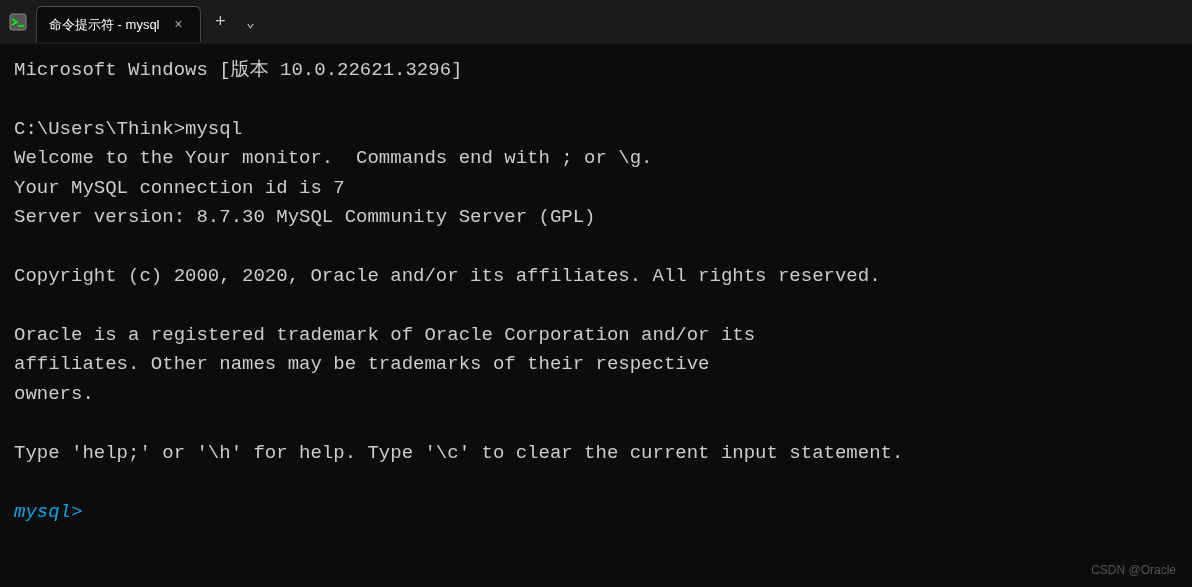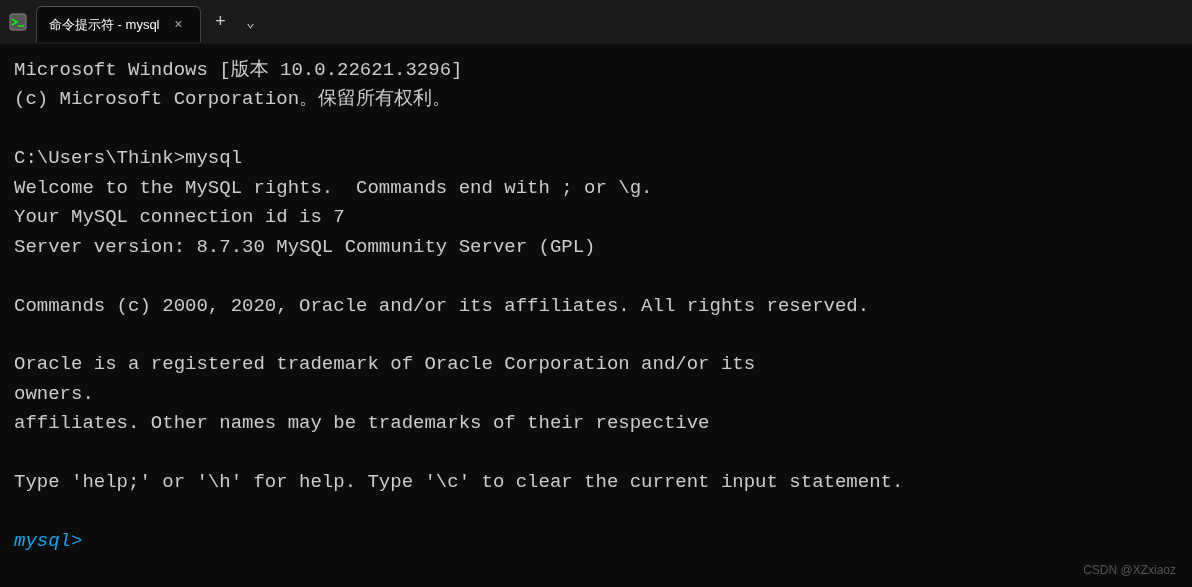--- a/index.html
+++ b/index.html
@@ -154,32 +154,31 @@
     <div class="tab">
       <span class="tab-title">命令提示符 - mysql</span>
       <span class="tab-close">×</span>
     </div>
     <div class="tab-new">+</div>
     <div class="tab-dropdown">⌄</div>
   </div>
 
   <div class="terminal-content">
     <div class="line">Microsoft Windows [版本 10.0.22621.3296]</div>
-    <div class="line">(c) Microsoft Corporation。保留所有权利。</div>
     <div class="blank"></div>
     <div class="line">C:\Users\Think&gt;mysql</div>
-    <div class="line">Welcome to the MySQL rights.  Commands end with ; or \g.</div>
+    <div class="line">Welcome to the Your monitor.  Commands end with ; or \g.</div>
     <div class="line">Your MySQL connection id is 7</div>
     <div class="line">Server version: 8.7.30 MySQL Community Server (GPL)</div>
     <div class="blank"></div>
-    <div class="line">Commands (c) 2000, 2020, Oracle and/or its affiliates. All rights reserved.</div>
+    <div class="line">Copyright (c) 2000, 2020, Oracle and/or its affiliates. All rights reserved.</div>
     <div class="blank"></div>
     <div class="line">Oracle is a registered trademark of Oracle Corporation and/or its</div>
+    <div class="line">affiliates. Other names may be trademarks of their respective</div>
     <div class="line">owners.</div>
-    <div class="line">affiliates. Other names may be trademarks of their respective</div>
     <div class="blank"></div>
     <div class="line">Type 'help;' or '\h' for help. Type '\c' to clear the current input statement.</div>
     <div class="blank"></div>
     <div class="line prompt">mysql&gt;</div>
   </div>
 
-  <div class="watermark">CSDN @XZxiaoz</div>
+  <div class="watermark">CSDN @Oracle</div>
 </div>
 
 </body></html>

